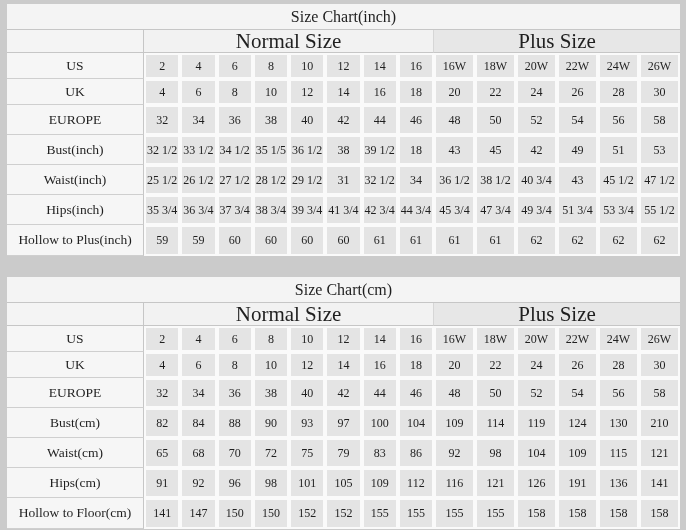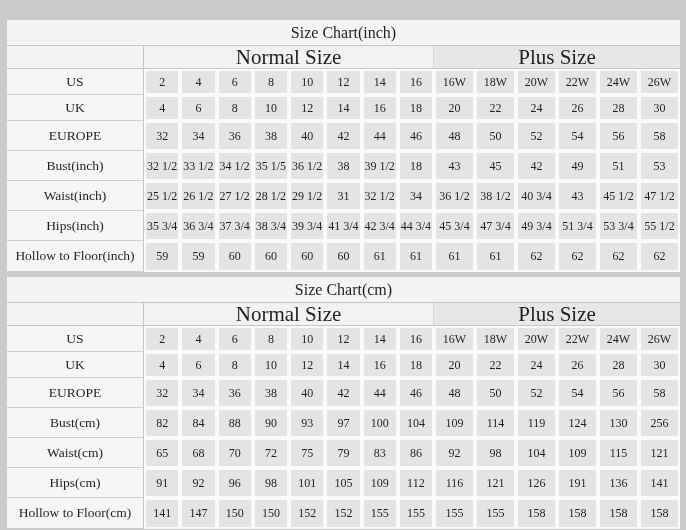--- a/index.html
+++ b/index.html
@@ -13,21 +13,21 @@
     overflow: hidden;
     font-family: "Liberation Serif", "DejaVu Serif", serif;
     color: #1f1f1f;
     position: relative;
   }
   .size-table {
     position: absolute;
     left: 7px;
     width: 673px;
   }
-  .size-table.t-inch { top: 20px; }
+  .size-table.t-inch { top: 4px; }
   .size-table.t-cm   { top: 277px; }
 
   .grid {
     display: grid;
     grid-template-columns: 137px repeat(8, 36.25px) repeat(6, 41px);
     grid-template-rows: 26px 23px 26px 26px 30px 30px 30px 30px;
     grid-auto-rows: 31px;
     background: #fafafa;
   }
   .cell {
@@ -166,21 +166,21 @@
       <div class="cell val">39 3/4</div>
       <div class="cell val">41 3/4</div>
       <div class="cell val">42 3/4</div>
       <div class="cell val">44 3/4</div>
       <div class="cell val">45 3/4</div>
       <div class="cell val">47 3/4</div>
       <div class="cell val">49 3/4</div>
       <div class="cell val">51 3/4</div>
       <div class="cell val">53 3/4</div>
       <div class="cell val">55 1/2</div>
-      <div class="cell row-label">Hollow to Floor(inch)</div>
+      <div class="cell row-label">Hollow to Plus(inch)</div>
       <div class="cell val">59</div>
       <div class="cell val">59</div>
       <div class="cell val">60</div>
       <div class="cell val">60</div>
       <div class="cell val">60</div>
       <div class="cell val">60</div>
       <div class="cell val">61</div>
       <div class="cell val">61</div>
       <div class="cell val">61</div>
       <div class="cell val">61</div>
@@ -249,21 +249,21 @@
       <div class="cell val">90</div>
       <div class="cell val">93</div>
       <div class="cell val">97</div>
       <div class="cell val">100</div>
       <div class="cell val">104</div>
       <div class="cell val">109</div>
       <div class="cell val">114</div>
       <div class="cell val">119</div>
       <div class="cell val">124</div>
       <div class="cell val">130</div>
-      <div class="cell val">256</div>
+      <div class="cell val">210</div>
       <div class="cell row-label">Waist(cm)</div>
       <div class="cell val">65</div>
       <div class="cell val">68</div>
       <div class="cell val">70</div>
       <div class="cell val">72</div>
       <div class="cell val">75</div>
       <div class="cell val">79</div>
       <div class="cell val">83</div>
       <div class="cell val">86</div>
       <div class="cell val">92</div>

